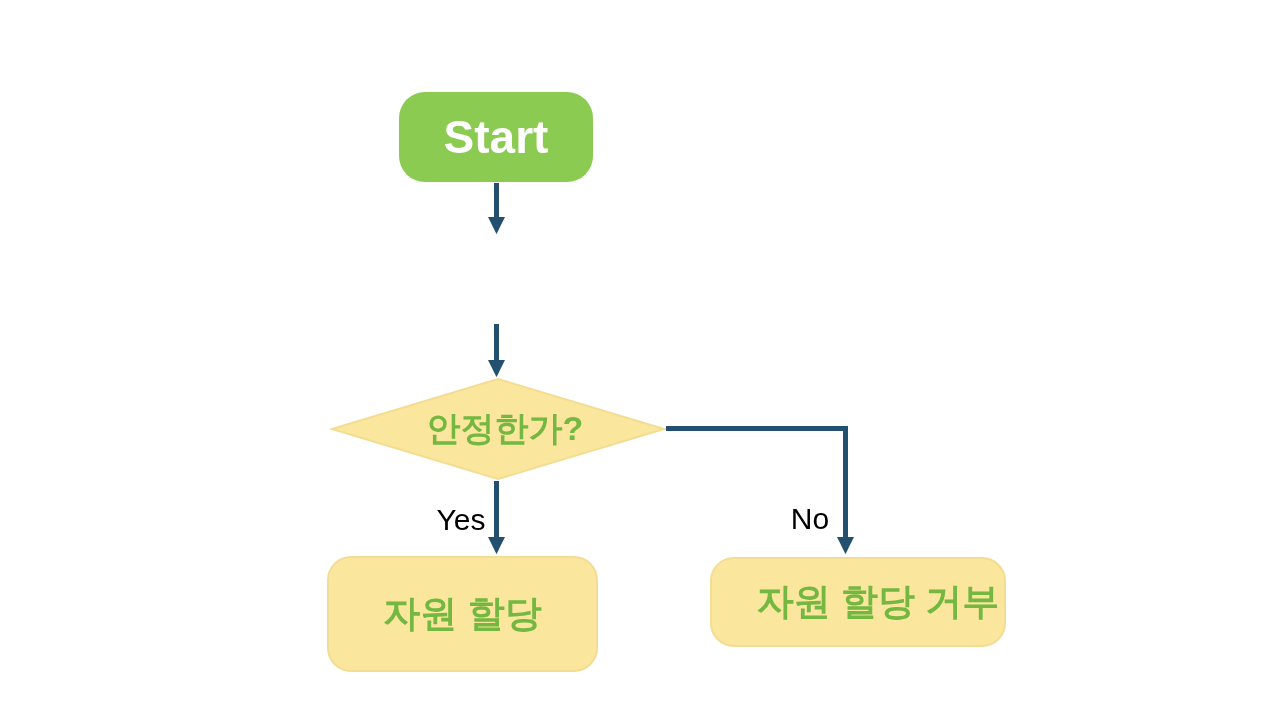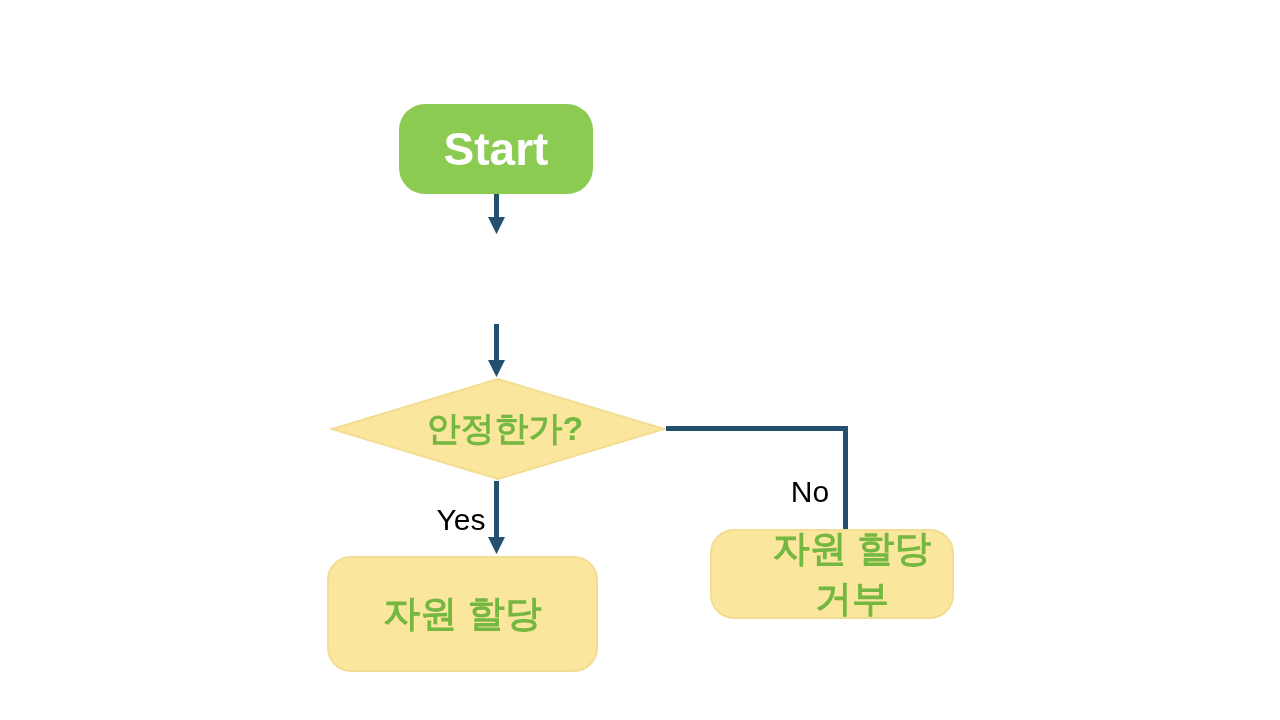--- a/index.html
+++ b/index.html
@@ -33,42 +33,41 @@
     border-radius:24px;
     color:var(--node-text);
   }
   .node-start{
     left:399px;top:92px;width:194px;height:90px;
     background:var(--start-fill);
     border:none;
     border-radius:26px;
     color:var(--start-text);
     font-size:46px;
-    margin-top:12px;
   }
   .node-request{left:360px;top:235px;width:273px;height:88px;font-size:37px;}
   .node-allocate{left:327px;top:556px;width:271px;height:116px;font-size:37px;}
-  .node-deny{left:710px;top:529px;width:244px;height:90px;font-size:37px;padding-left:40px;}
+  .node-deny{left:710px;top:557px;width:296px;height:90px;font-size:37px;padding-left:40px;}
   .node-decision{
     left:330px;top:378px;width:336px;height:102px;
     color:var(--node-text);
     font-size:34px;
   }
   .node-decision svg{position:absolute;left:0;top:0;width:100%;height:100%;}
   .node-decision .diamond-label{position:relative;z-index:1;margin-left:14px;}
   .edge-label{
     position:absolute;
     color:var(--edge-label-text);
     font-weight:normal;
     font-size:30px;
     width:90px;
     text-align:center;
   }
   .label-yes{left:416px;top:503px;}
-  .label-no{left:765px;top:475px;}
+  .label-no{left:765px;top:502px;}
   .edges-layer{position:absolute;left:0;top:0;width:1280px;height:720px;pointer-events:none;}
   .edges-layer line,.edges-layer polyline{
     stroke:var(--connector);
     stroke-width:5;
     fill:none;
   }
   .arrowhead-fill{fill:var(--connector);}
 </style>
 </head>
 <body>

